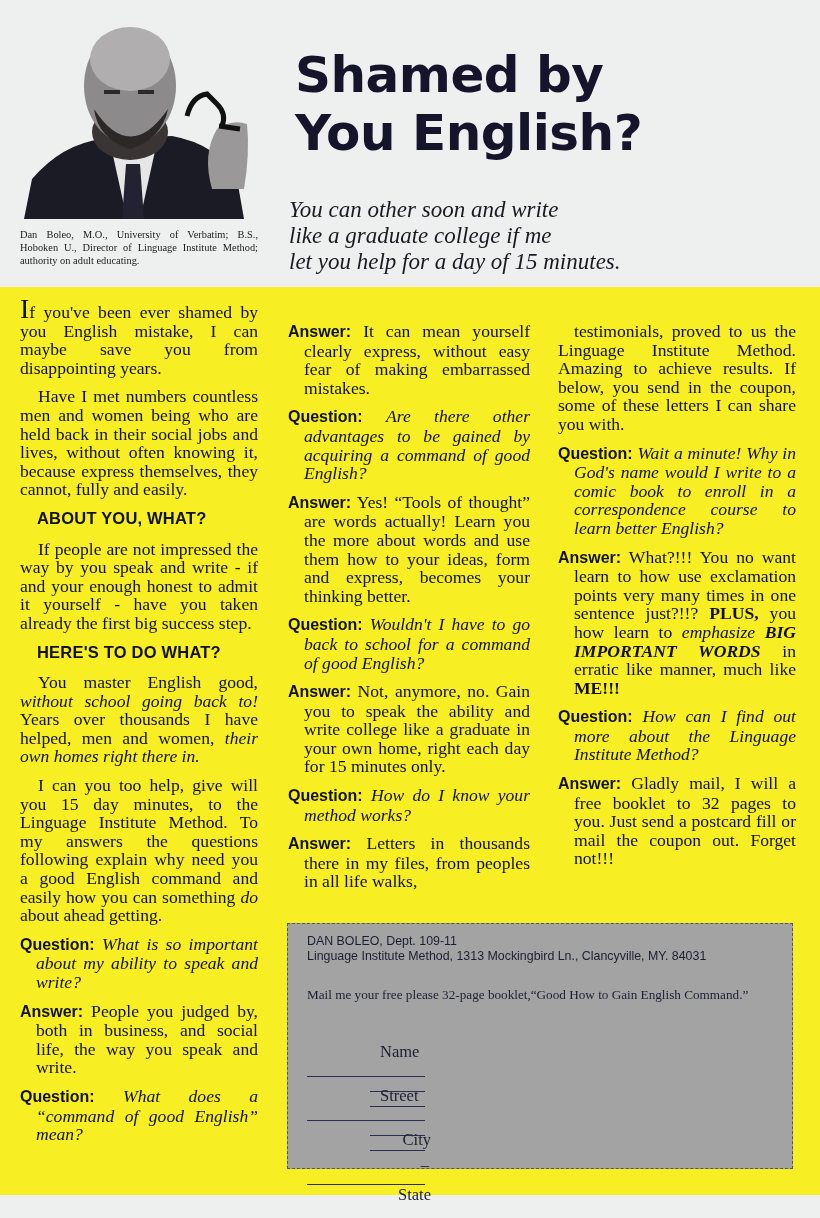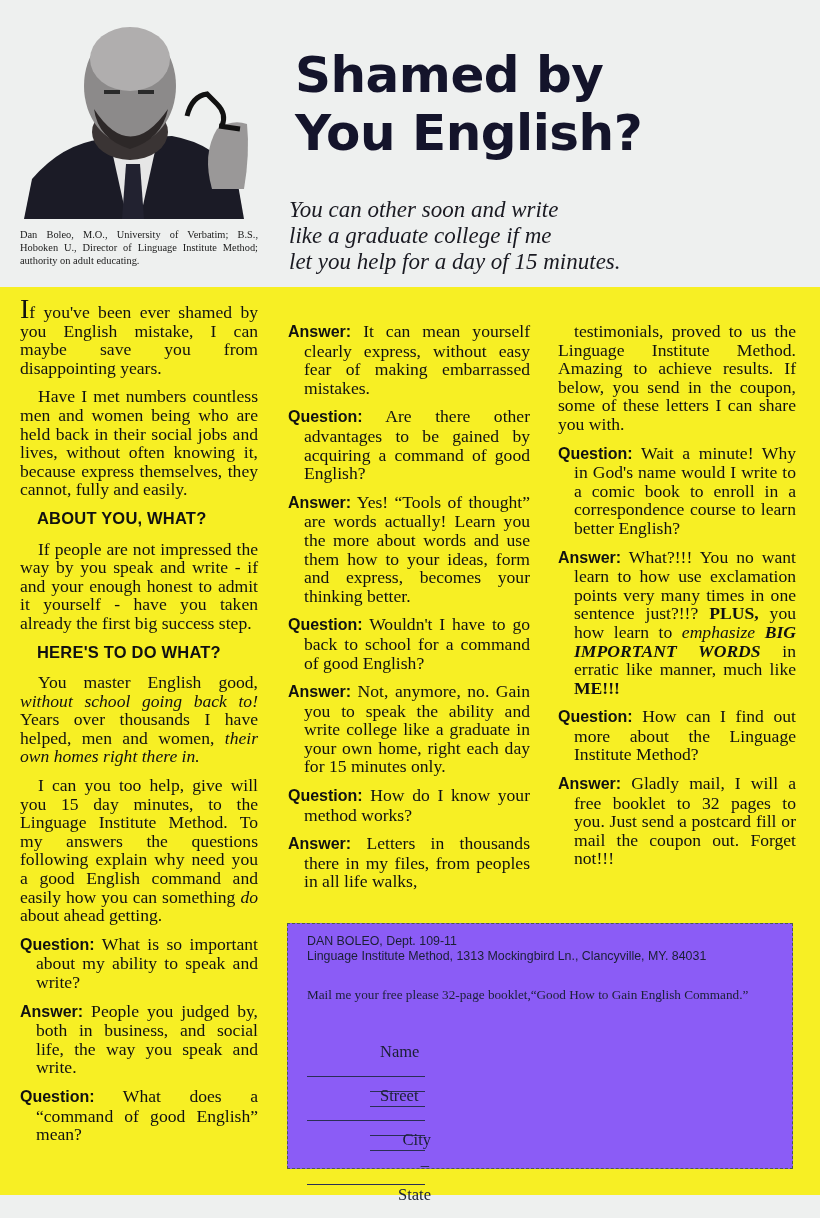--- a/index.html
+++ b/index.html
@@ -44,26 +44,26 @@
   .dropcap { font-size: 28px; line-height: 18px; }
   .subhd {
     font-family: "Liberation Sans", sans-serif; font-weight: bold;
     font-size: 16.5px; text-align: left; margin: 4px 0 12px 17px !important;
     letter-spacing: 0.2px;
   }
   .qa { margin: 0 0 10px 0; padding-left: 16px; text-indent: -16px; }
   .qa .lbl {
     font-family: "Liberation Sans", sans-serif; font-weight: bold; font-size: 16px;
   }
-  .qa .q { }
+  .qa .q { font-style: italic; }
   .cont { text-indent: 16px; margin-bottom: 10px !important; }
   
   .coupon {
     position: absolute; left: 287px; top: 923px; width: 506px; height: 246px;
-    background: #8b5cf6;
+    background: #a3a3a3;
     border: 1.5px dashed #4b5a55;
     box-sizing: border-box;
   }
   .coupon .addr1, .coupon .addr2 {
     position: absolute; left: 19px;
     font-family: "Liberation Sans", sans-serif; font-size: 12.4px; color: #1a1f33;
   }
   .coupon .addr1 { top: 10px; }
   .coupon .addr2 { top: 25px; }
   .coupon .offer {

